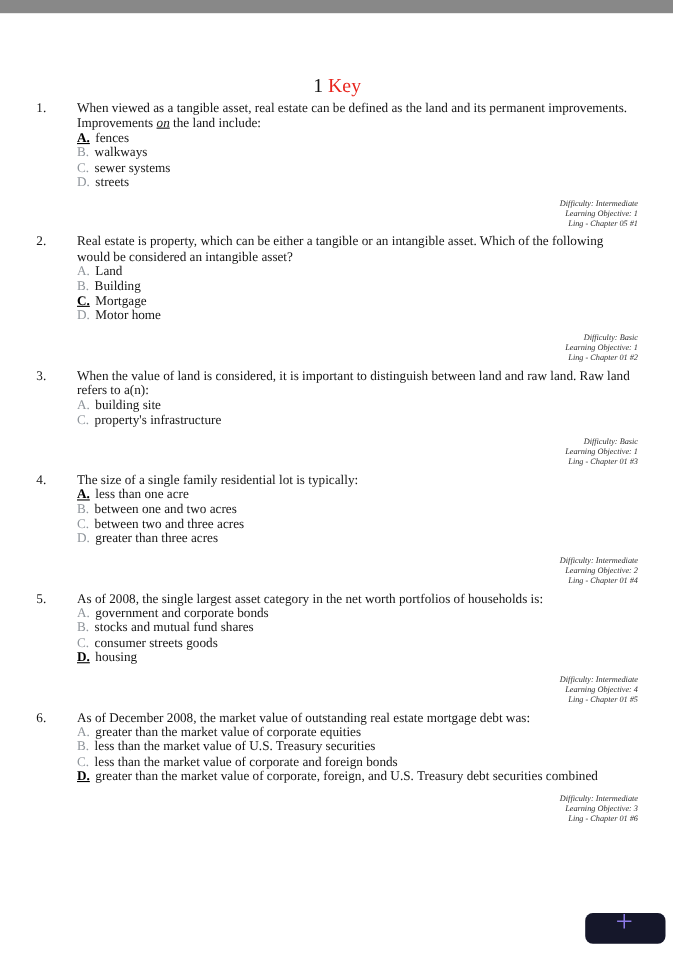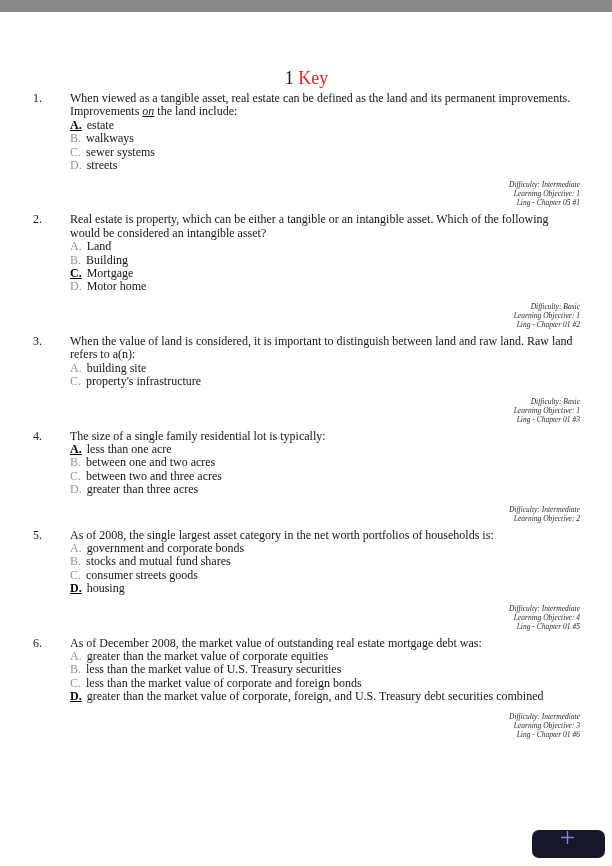--- a/index.html
+++ b/index.html
@@ -84,21 +84,21 @@
   <div class="content">
     <h1 class="doc-title"><span>1</span> <span class="key-red">Key</span></h1>
 
     <div>
   <div class="question-block">
     <div class="question">
       <div class="qnum">1.</div>
       <div class="qbody">
         <div><span>When viewed as a tangible asset, real estate can be defined as the land and its permanent improvements. Improvements </span><span style="font-style: italic; text-decoration: underline;">on</span><span> the land include:</span></div>
         <div>
-                <div class="option"><span class="letter correct">A.</span> <span>estate</span></div>
+                <div class="option"><span class="letter correct">A.</span> <span>fences</span></div>
                 <div class="option"><span class="letter">B.</span> <span>walkways</span></div>
                 <div class="option"><span class="letter">C.</span> <span>sewer systems</span></div>
                 <div class="option"><span class="letter">D.</span> <span>streets</span></div>
               </div>
       </div>
     </div>
     <div class="meta">
             <div>Difficulty: Intermediate</div>
             <div>Learning Objective: 1</div>
             <div>Ling - Chapter 05 #1</div>
@@ -152,20 +152,21 @@
                 <div class="option"><span class="letter correct">A.</span> <span>less than one acre</span></div>
                 <div class="option"><span class="letter">B.</span> <span>between one and two acres</span></div>
                 <div class="option"><span class="letter">C.</span> <span>between two and three acres</span></div>
                 <div class="option"><span class="letter">D.</span> <span>greater than three acres</span></div>
               </div>
       </div>
     </div>
     <div class="meta">
             <div>Difficulty: Intermediate</div>
             <div>Learning Objective: 2</div>
+            <div>Ling - Chapter 01 #4</div>
           </div>
   </div>
 
   <div class="question-block">
     <div class="question">
       <div class="qnum">5.</div>
       <div class="qbody">
         <div><span>As of 2008, the single largest asset category in the net worth portfolios of households is:</span></div>
         <div>
                 <div class="option"><span class="letter">A.</span> <span>government and corporate bonds</span></div>

